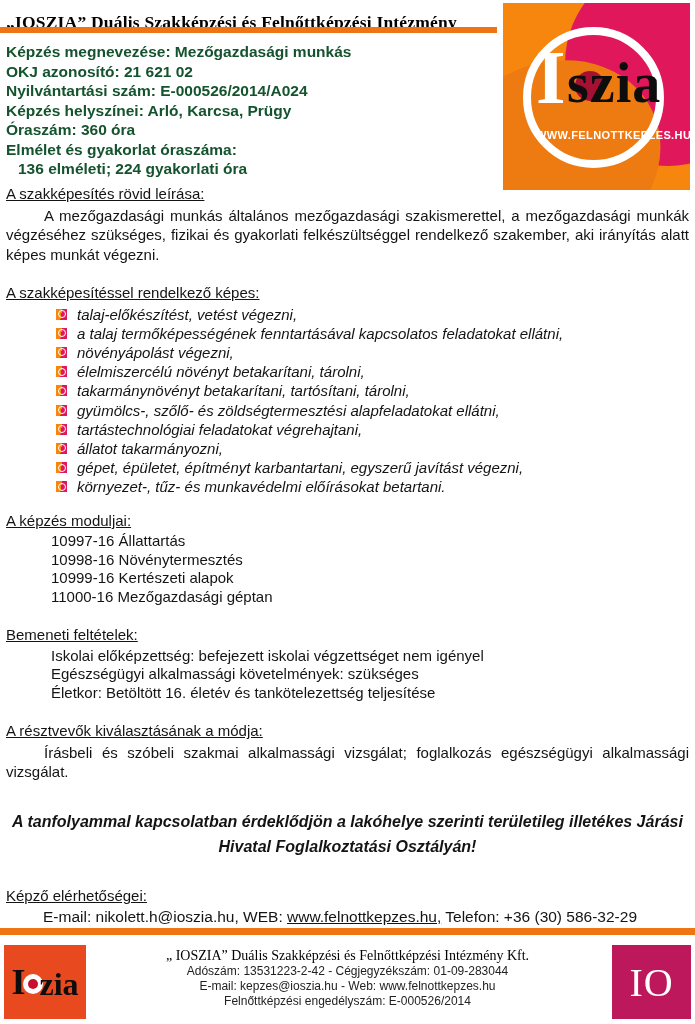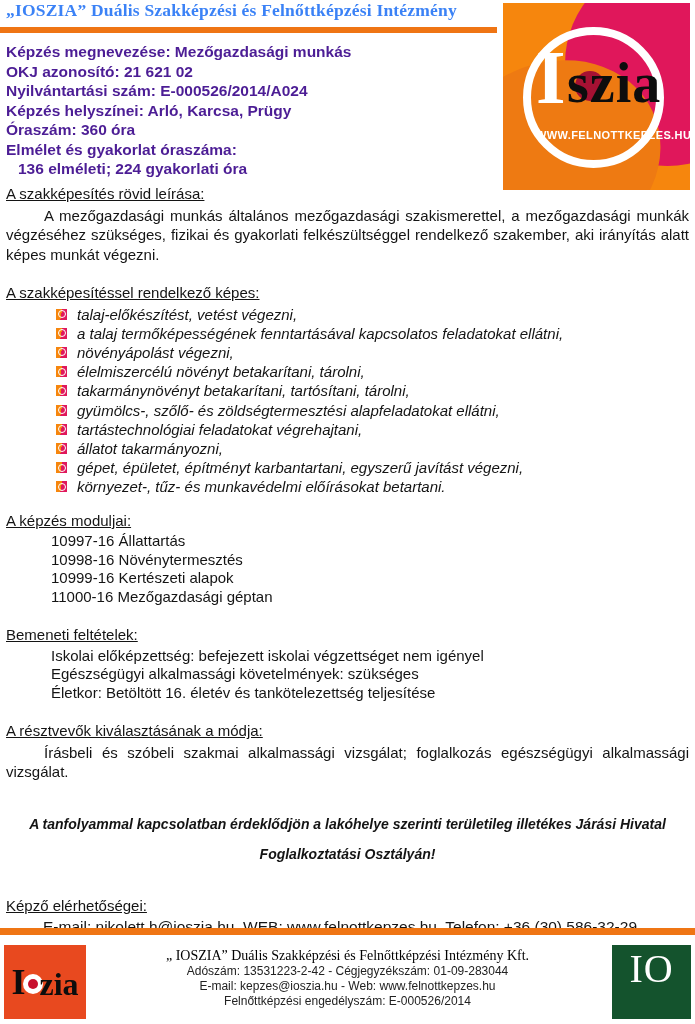--- a/index.html
+++ b/index.html
@@ -3,23 +3,23 @@
 <meta charset="utf-8">
 <style>
   html,body{margin:0;padding:0;}
   body{
     width:695px;height:1024px;position:relative;background:#ffffff;
     font-family:"Liberation Sans","DejaVu Sans",sans-serif;
     color:#1a1a1a;overflow:hidden;
   }
   
   .doc-title{
-    position:absolute;left:6px;top:0;width:490px;
-    font-family:"Liberation Serif","DejaVu Serif",serif;
-    font-size:17.5px;font-weight:600;letter-spacing:.2px;color:#3b82f6;
+    position:absolute;left:6px;top:12px;width:490px;
+    font-family:"Liberation Serif","DejaVu Serif",serif;
+    font-size:17.5px;font-weight:600;letter-spacing:.2px;color:#000000;
   }
   .header-rule{
     position:absolute;left:0;top:27px;width:497px;height:6px;background:#EF7514;
   }
   
   .logo{
     position:absolute;left:503px;top:3px;width:187px;height:187px;
     background:#F6860D;overflow:hidden;
   }
   .logo .swoosh{
@@ -48,21 +48,21 @@
     font-family:"Liberation Serif","DejaVu Serif",serif;
     font-size:56px;font-weight:700;color:#0d0d0d;line-height:1;letter-spacing:1px;
   }
   .logo .l-url{
     position:absolute;left:33px;top:126px;
     font-size:11px;font-weight:700;color:#ffffff;letter-spacing:.4px;
   }
   
   .info-block{
     position:absolute;left:6px;top:42px;width:480px;
-    font-size:15.5px;font-weight:700;line-height:19.5px;color:#4c1d95;
+    font-size:15.5px;font-weight:700;line-height:19.5px;color:#14532d;
   }
   .info-block .indent{padding-left:12px;}
   
   .content{
     position:absolute;left:6px;top:184px;width:683px;
     font-size:15px;line-height:19.5px;color:#141414;
   }
   .sec-heading{
     text-decoration:underline;margin:0 0 2px 0;font-weight:400;font-size:15px;
   }
@@ -79,22 +79,22 @@
     background:linear-gradient(100deg,#F6860D 48%,#E0175B 48%);
     position:relative;display:inline-block;
   }
   .bullet-icon::after{
     content:"";position:absolute;left:1.5px;top:1.5px;width:6px;height:6px;
     border:1.2px solid #fff;border-radius:50%;
   }
   .plain-list{margin:0;padding-left:45px;}
   .plain-list div{line-height:18.5px;}
   .notice{
-    margin:0;text-align:center;font-weight:700;font-style:italic;font-size:14px;
-    line-height:30px;
+    margin:0;text-align:center;font-weight:700;font-style:italic;font-size:16px;
+    line-height:25px;
   }
   .contact-line{padding-left:37px;font-size:15.5px;}
   .contact-line .weblink{text-decoration:underline;color:#141414;}
   
   .footer-rule{
     position:absolute;left:0;top:928px;width:695px;height:7px;background:#EF7514;
   }
   .footer-logo-left{
     position:absolute;left:4px;top:945px;width:82px;height:74px;background:#E8491F;
     display:flex;align-items:center;justify-content:center;overflow:hidden;
@@ -117,22 +117,22 @@
   }
   .footer-center{
     position:absolute;left:95px;top:947px;width:505px;text-align:center;color:#222;
   }
   .footer-center .f-serif{
     font-family:"Liberation Serif","DejaVu Serif",serif;
     font-size:14px;line-height:17px;color:#000000;
   }
   .footer-center .f-line{font-size:12px;line-height:15px;}
   .footer-logo-right{
-    position:absolute;left:612px;top:945px;width:79px;height:74px;background:#14532d;
-    display:flex;align-items:flex-start;justify-content:center;
+    position:absolute;left:612px;top:945px;width:79px;height:74px;background:#be185d;
+    display:flex;align-items:center;justify-content:center;
   }
   .footer-logo-right span{
     font-family:"Liberation Serif","DejaVu Serif",serif;
     font-size:40px;color:#ffffff;letter-spacing:1px;
   }
 </style>
 </head>
 <body>
 
 <div class="doc-title">„IOSZIA” Duális Szakképzési és Felnőttképzési Intézmény</div>

